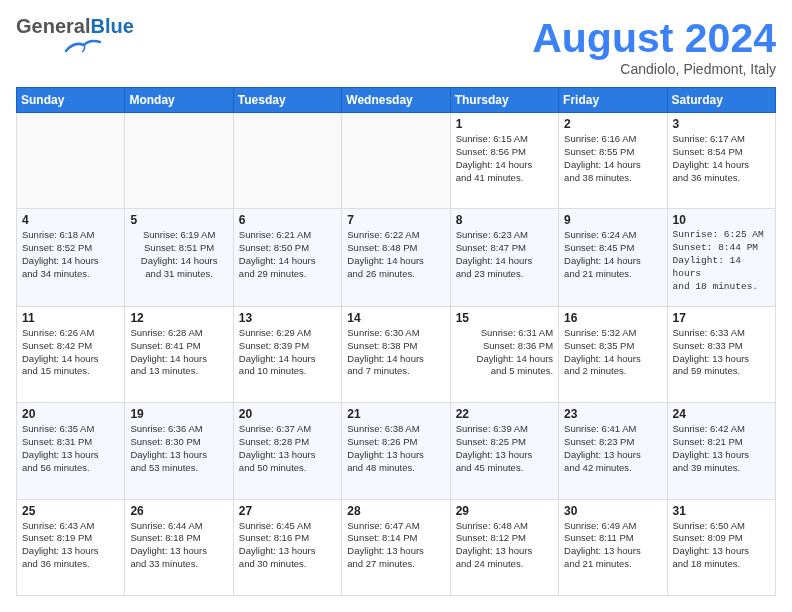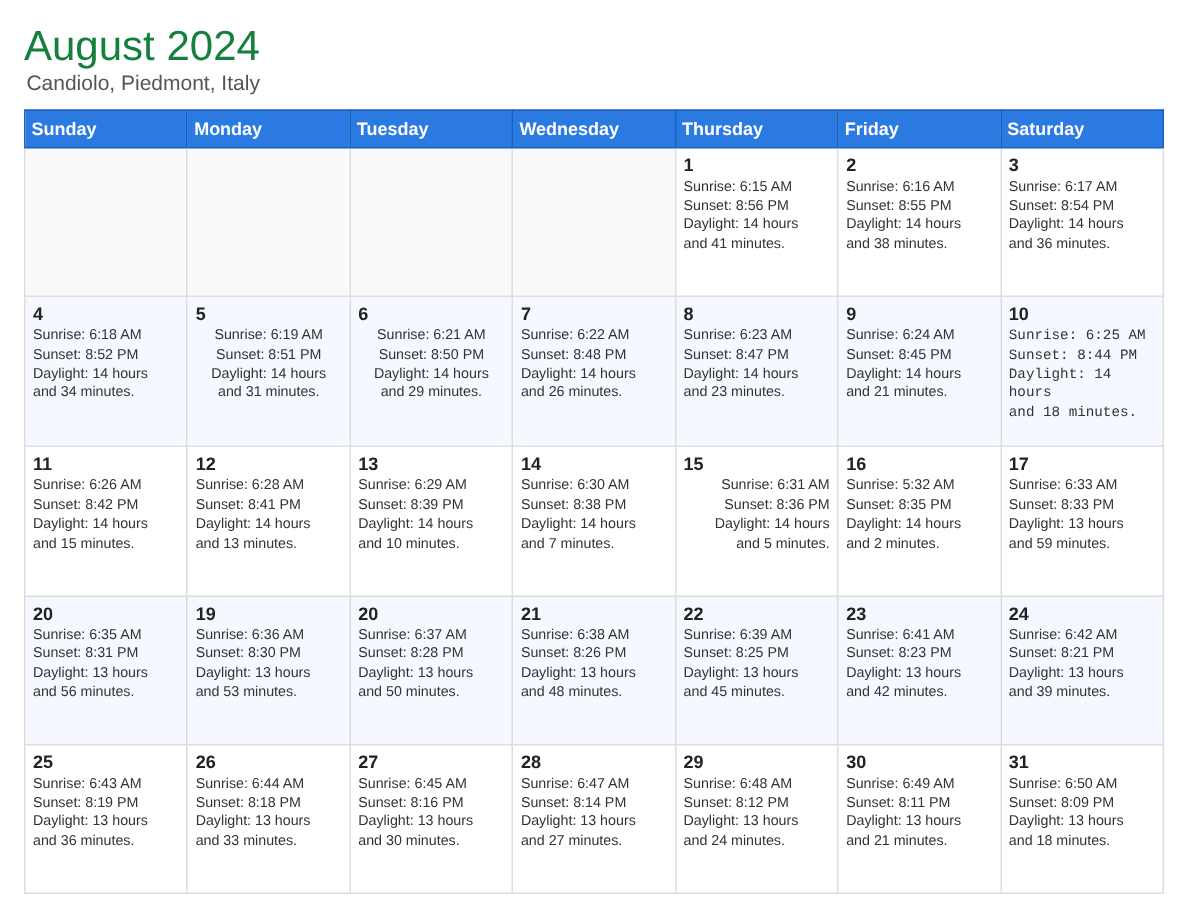--- a/index.html
+++ b/index.html
@@ -20,23 +20,23 @@
     .header {
       display: flex;
       justify-content: space-between;
       align-items: flex-start;
       margin-bottom: 10px;
     }
     .title-section {
       text-align: right;
     }
     .month-title {
-      font-size: 28px;
-      font-weight: normal;
-      color: #15803d;
+      font-size: 41px;
+      font-weight: bold;
+      color: #3b82f6;
       line-height: 1.1;
     }
     .subtitle {
       font-size: 14px;
       color: #555;
     }
     .calendar {
       flex: 1;
       border: 1px solid #ccc;
       border-collapse: collapse;
@@ -89,20 +89,31 @@
       line-height: 1;
     }
     .logo-general { color: #555; }
     .logo-blue-text { color: #1a6eb5; }
   </style>
 </head>
 <body>
 
 <div class="page">
   <div class="header">
+    <div class="logo-wrapper">
+      <div>
+        <div class="logo-text-block">
+          <span class="logo-general">General</span><span class="logo-blue-text">Blue</span>
+        </div>
+        <svg width="38" height="18" viewBox="0 0 38 18" style="margin-left:48px; margin-top:1px;">
+          <path d="M2 14 Q10 4 20 8 Q26 2 36 5" stroke="#2a7ae2" stroke-width="2.5" fill="none" stroke-linecap="round"></path>
+          <path d="M20 8 Q22 12 18 15" stroke="#2a7ae2" stroke-width="1.5" fill="none"></path>
+        </svg>
+      </div>
+    </div>
     <div class="title-section">
       <div class="month-title">August 2024</div>
       <div class="subtitle">Candiolo, Piedmont, Italy</div>
     </div>
   </div>
 
   <table class="calendar">
     <thead>
       <tr>
         <th>Sunday</th>
@@ -152,21 +163,21 @@
           </td>
           <td>
             <div class="day-number">5</div>
             <div class="day-info" style="white-space: pre-line; text-align: center;">Sunrise: 6:19 AM
 Sunset: 8:51 PM
 Daylight: 14 hours
 and 31 minutes.</div>
           </td>
           <td>
             <div class="day-number">6</div>
-            <div class="day-info" style="white-space: pre-line; text-align: center;">Sunrise: 6:21 AM
+            <div class="day-info" style="white-space: pre-line;">Sunrise: 6:21 AM
 Sunset: 8:50 PM
 Daylight: 14 hours
 and 29 minutes.</div>
           </td>
           <td>
             <div class="day-number">7</div>
             <div class="day-info" style="white-space: pre-line;">Sunrise: 6:22 AM
 Sunset: 8:48 PM
 Daylight: 14 hours
 and 26 minutes.</div>

